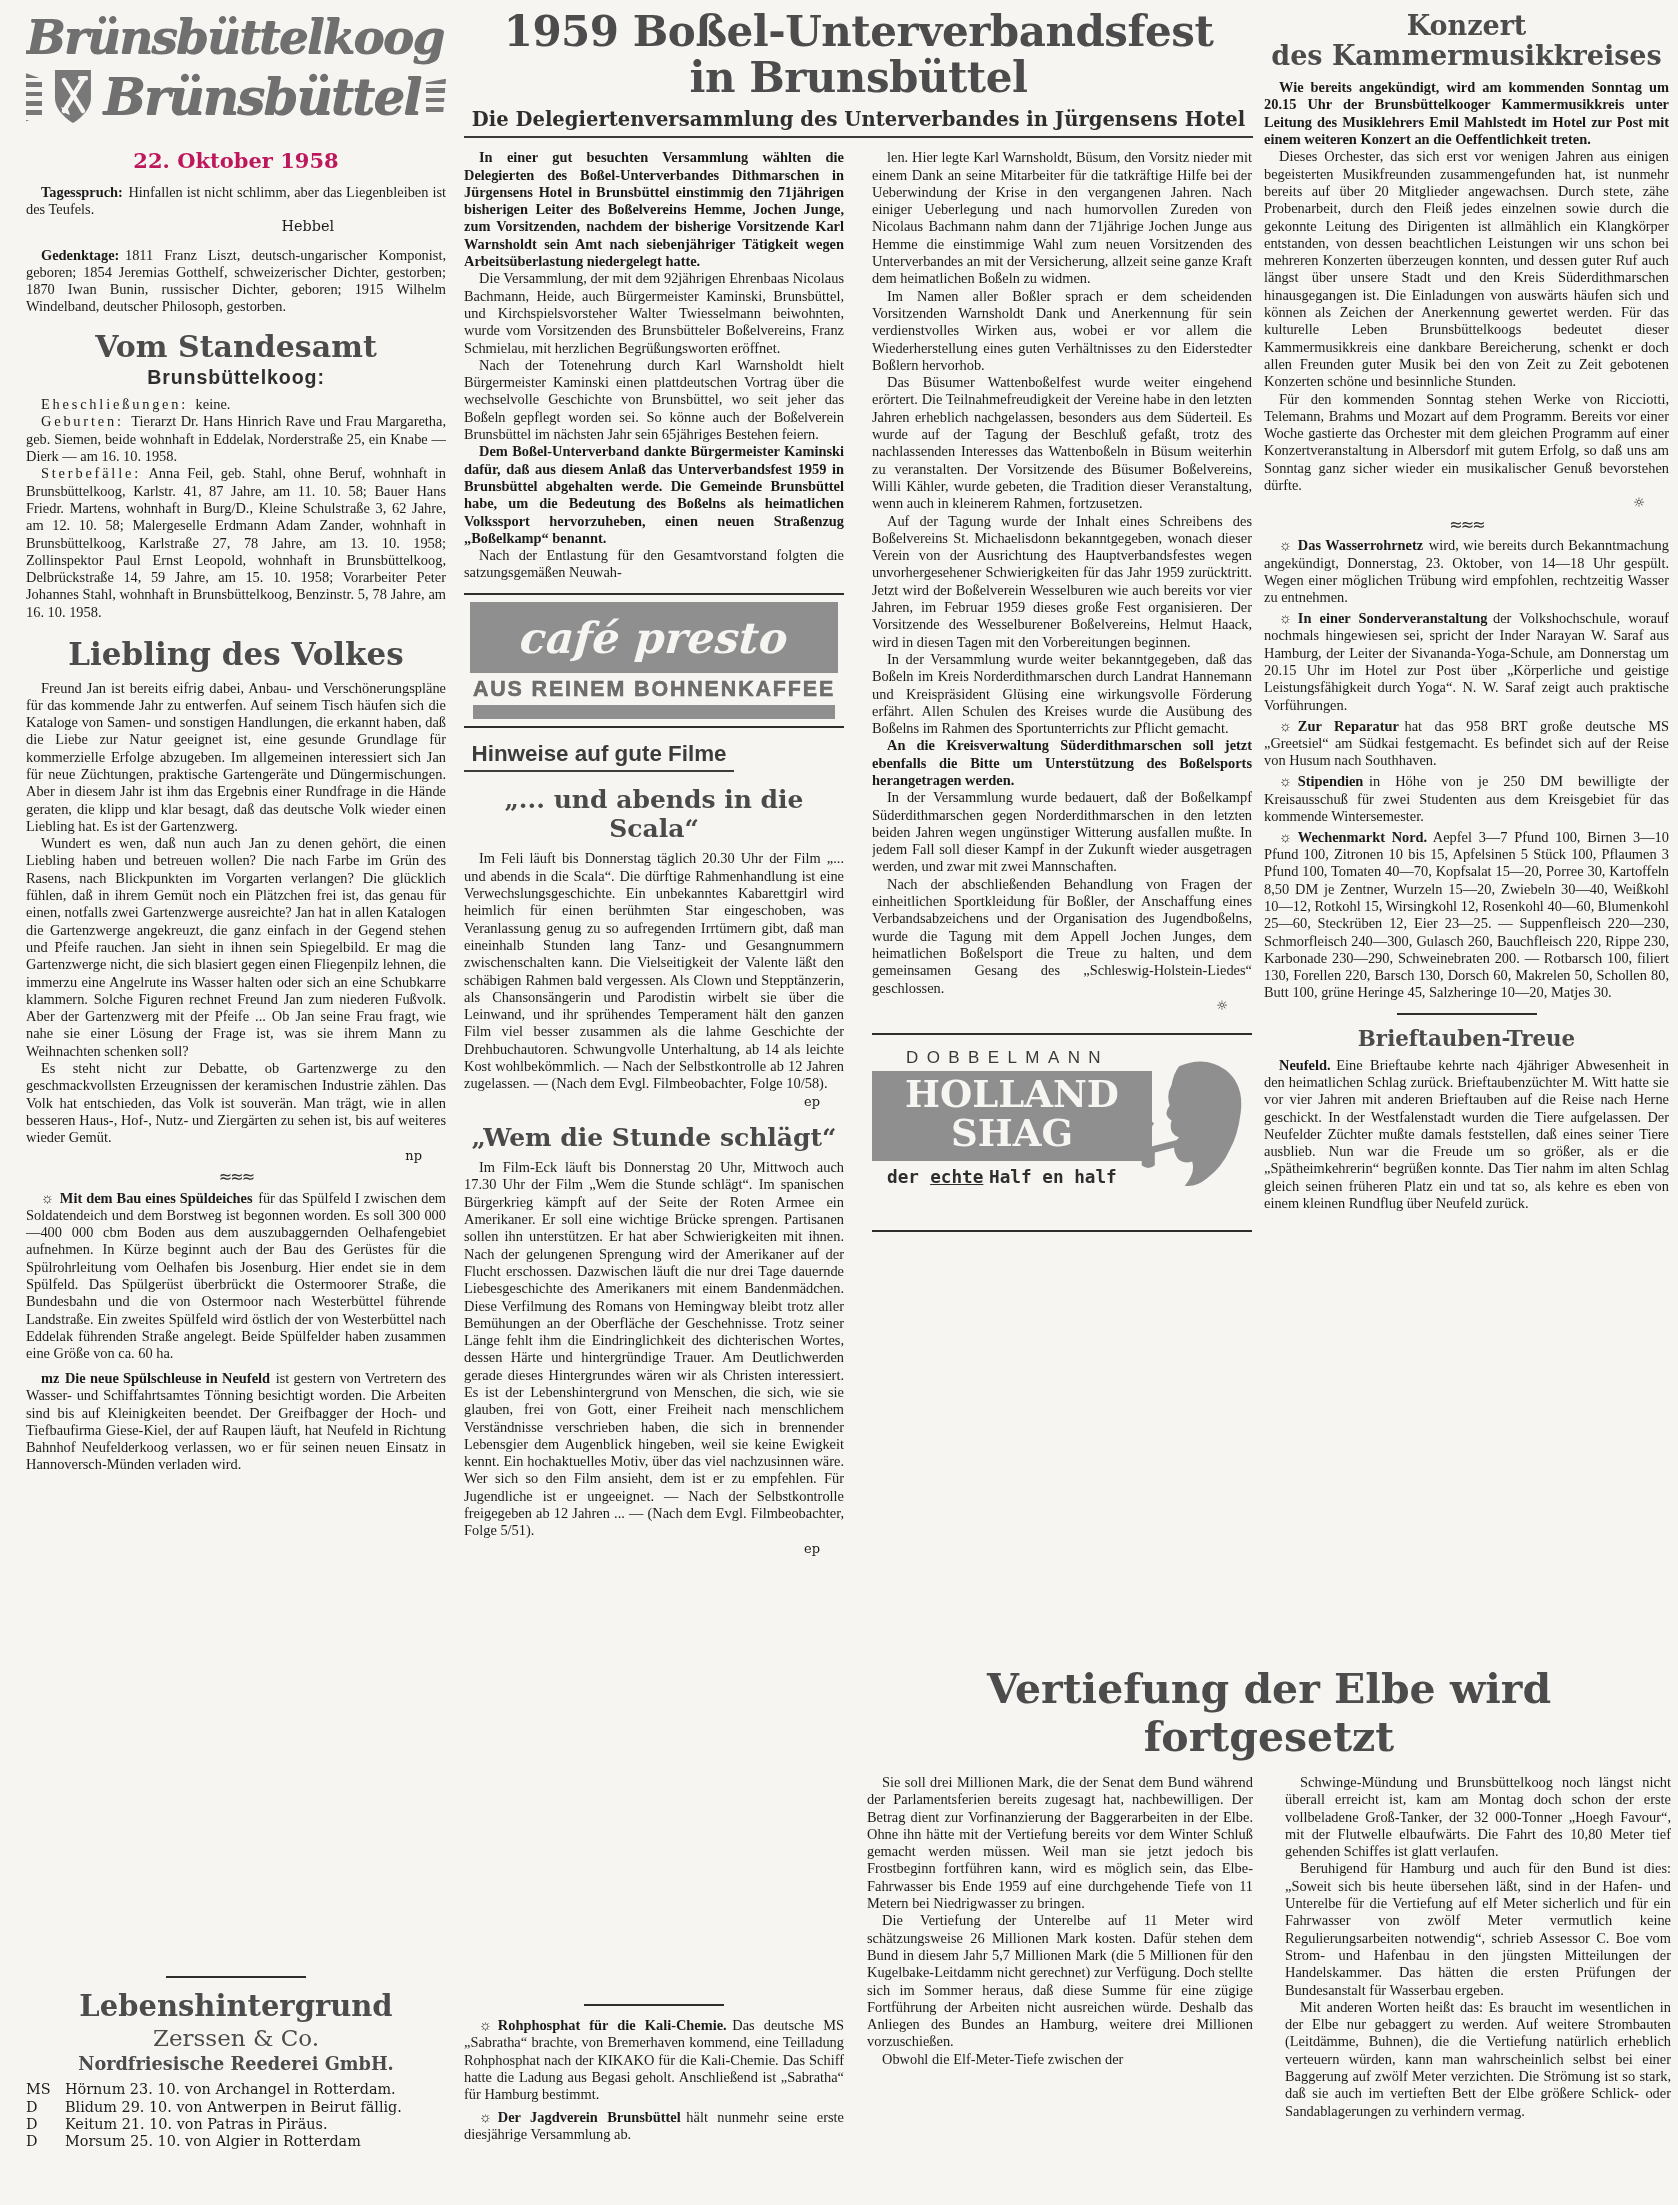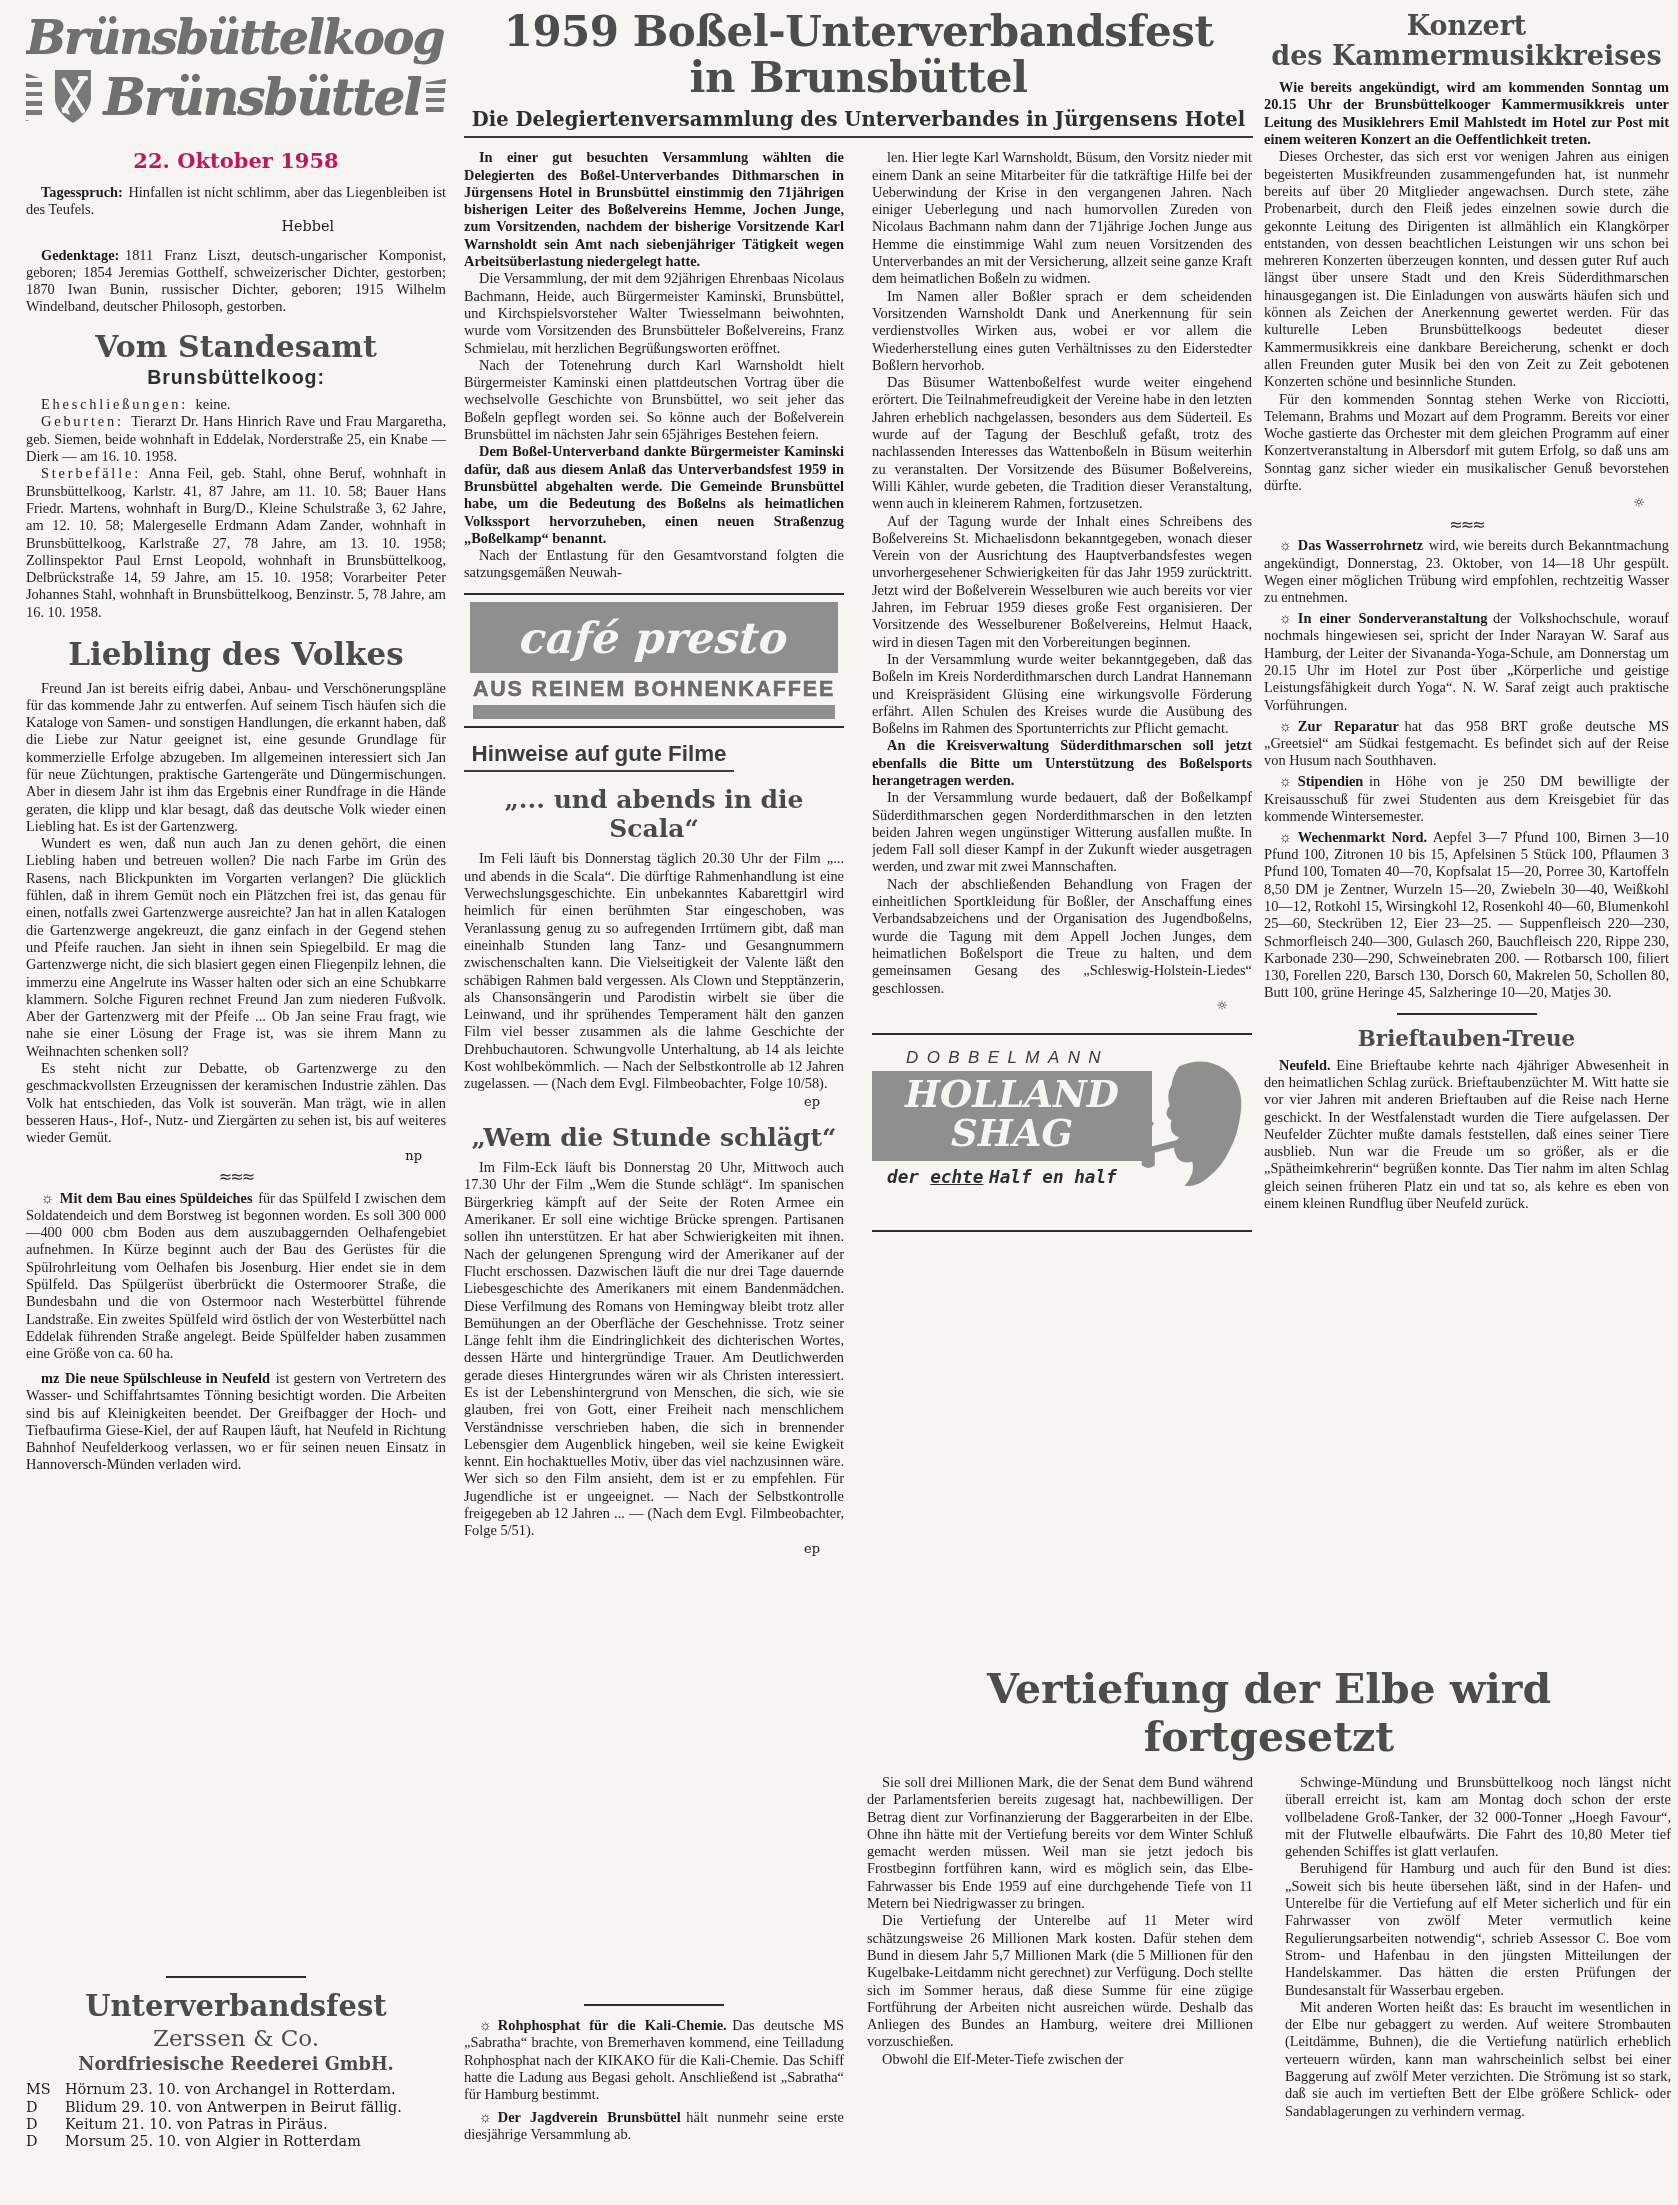--- a/index.html
+++ b/index.html
@@ -64,21 +64,21 @@
   .ecol{width:386px;}
   
   .cafe{margin:11.2px 0;}
   .cafe-box{background:#8f8f8f;height:71px;display:flex;align-items:center;justify-content:center;margin:5.6px 5.6px 3.7px;}
   .cafe-script{color:#f6f5f1;font-style:italic;font-weight:bold;font-size:43px;
                font-family:"DejaVu Serif",serif;transform:skewX(-4deg);}
   .cafe-tag{color:#6f6f6f;font-family:"Liberation Sans",sans-serif;font-weight:bold;font-size:21.4px;
             letter-spacing:1.9px;text-align:center;margin:1.9px 0;-webkit-text-stroke:0.5px #5f5f5f;}
   .cafe-bar{height:14px;background:#8f8f8f;margin:2.8px 9.3px 5.6px;}
   
-  .shag{margin:19px 0 0;position:relative;font-style:italic;}
+  .shag{margin:19px 0 0;position:relative;}
   .shag-inner{position:relative;height:175px;}
   .shag-brand{font-family:"Liberation Sans",sans-serif;font-size:17px;letter-spacing:8.4px;color:#3a3a3a;
               margin:13px 0 3.7px 34px;}
   .shag-box{background:#8f8f8f;width:280px;height:86px;color:#f6f5f1;font-weight:bold;
             font-size:37px;line-height:1.05;text-align:center;padding-top:3.7px;}
   .shag-head{position:absolute;right:1.9px;top:9.3px;}
   .shag-tagline{font-family:"DejaVu Sans Mono",monospace;font-weight:bold;font-size:17.7px;color:#2e2e2e;
                 margin:5.6px 0 9.3px 15px;}
   .shag-tagline .em{text-decoration:underline;margin:0 5.6px;}
   .shag-tagline .pre{margin-right:5.6px;}
@@ -145,21 +145,21 @@
     <p class="b">
       <span class="marker">☼</span><span class="lead">Mit dem Bau eines Spüldeiches</span><span>für das Spülfeld I zwischen dem Soldatendeich und dem Borstweg ist begonnen worden. Es soll 300 000—400 000 cbm Boden aus dem auszubaggernden Oelhafengebiet aufnehmen. In Kürze beginnt auch der Bau des Gerüstes für die Spülrohrleitung vom Oelhafen bis Josenburg. Hier endet sie in dem Spülfeld. Das Spülgerüst überbrückt die Ostermoorer Straße, die Bundesbahn und die von Ostermoor nach Westerbüttel führende Landstraße. Ein zweites Spülfeld wird östlich der von Westerbüttel nach Eddelak führenden Straße angelegt. Beide Spülfelder haben zusammen eine Größe von ca. 60 ha.</span>
     </p>
     <p class="b" style="margin-top:7.5px;">
       <span class="marker">mz</span><span class="lead">Die neue Spülschleuse in Neufeld</span><span>ist gestern von Vertretern des Wasser- und Schiffahrtsamtes Tönning besichtigt worden. Die Arbeiten sind bis auf Kleinigkeiten beendet. Der Greifbagger der Hoch- und Tiefbaufirma Giese-Kiel, der auf Raupen läuft, hat Neufeld in Richtung Bahnhof Neufelderkoog verlassen, wo er für seinen neuen Einsatz in Hannoversch-Münden verladen wird.</span>
     </p>
   </div>
 
   <div class="schiffe">
     <div class="srule" style="margin-top:0;"></div>
-    <h2 class="h-serif h-schiffe">Unterverbandsfest</h2>
+    <h2 class="h-serif h-schiffe">Lebenshintergrund</h2>
     <h3 class="h-serif h-company">Zerssen &amp; Co.</h3>
     <h4 class="h-serif h-subcompany">Nordfriesische Reederei GmbH.</h4>
     <div class="ship">
       <span class="pfx">MS</span>
         <span class="stxt">Hörnum 23. 10. von Archangel in Rotterdam.</span>
     </div>
     <div class="ship">
       <span class="pfx">D</span>
         <span class="stxt">Blidum 29. 10. von Antwerpen in Beirut fällig.</span>
     </div>

